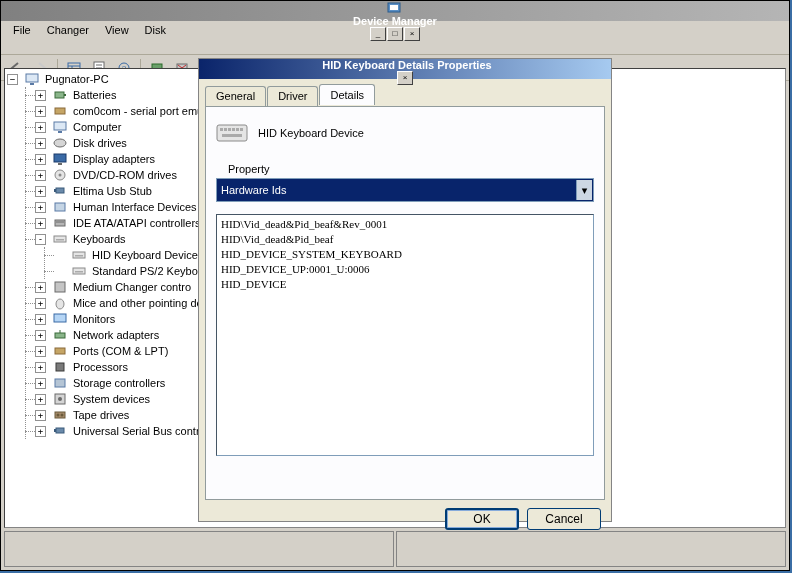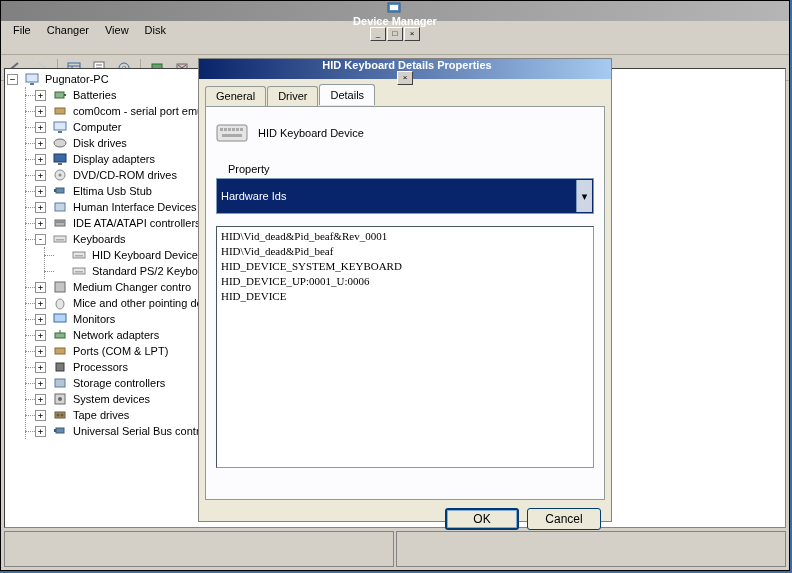--- a/index.html
+++ b/index.html
@@ -122,21 +122,21 @@
   background: #fcfcfe;
   border: 1px solid #919b9c;
   height: 394px;
   padding: 10px;
   position: relative;
 }
 .devhdr { display:flex; align-items:center; margin-bottom:14px; }
 .devhdr .bigicon { width:32px; height:32px; margin-right:10px; display:flex;align-items:center;justify-content:center; }
 .lbl { display:block; margin-bottom:3px;margin-left:12px; }
 .combo {
-  width: 100%; height: 36px;
+  width: 100%; height: 24px;
   background: linear-gradient(to bottom,#08246b,#08246b);
   color: #fff;
   border: 1px solid #7f9db9;
   display: flex;
   align-items: center;
   padding: 0 4px;
   position: relative;
   cursor: pointer;
 }
 .combo .arrow {

